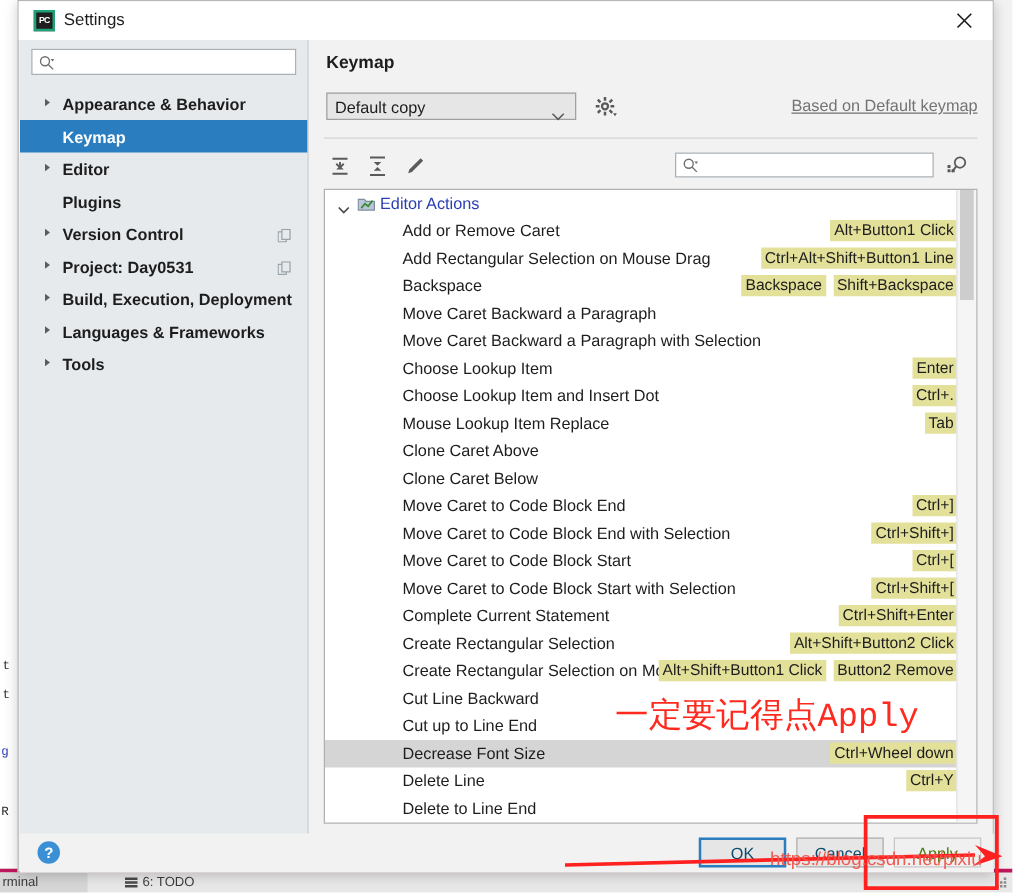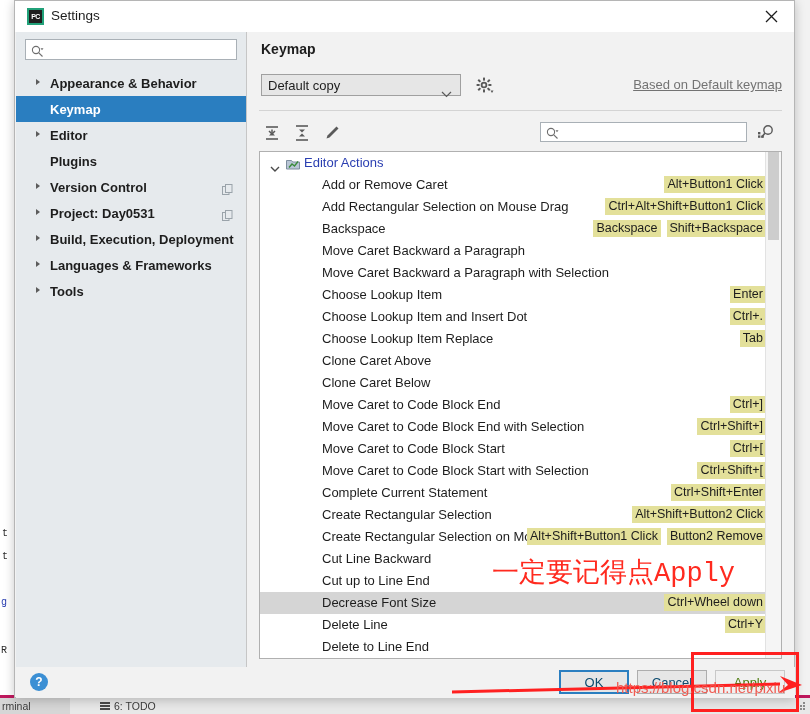--- a/index.html
+++ b/index.html
@@ -304,21 +304,21 @@
             </div>
             <div class="trow leaf">
               <span class="tlabel">Add or Remove Caret</span>
               <span class="shortcuts">
                 <span class="sc">Alt+Button1 Click</span>
               </span>
             </div>
             <div class="trow leaf">
               <span class="tlabel">Add Rectangular Selection on Mouse Drag</span>
               <span class="shortcuts">
-                <span class="sc">Ctrl+Alt+Shift+Button1 Click</span>
+                <span class="sc">Ctrl+Alt+Shift+Button1 Line</span>
               </span>
             </div>
             <div class="trow leaf">
               <span class="tlabel">Backspace</span>
               <span class="shortcuts">
                 <span class="sc">Backspace</span>
                 <span class="sc">Shift+Backspace</span>
               </span>
             </div>
             <div class="trow leaf">
@@ -333,21 +333,21 @@
                 <span class="sc">Enter</span>
               </span>
             </div>
             <div class="trow leaf">
               <span class="tlabel">Choose Lookup Item and Insert Dot</span>
               <span class="shortcuts">
                 <span class="sc">Ctrl+.</span>
               </span>
             </div>
             <div class="trow leaf">
-              <span class="tlabel">Choose Lookup Item Replace</span>
+              <span class="tlabel">Mouse Lookup Item Replace</span>
               <span class="shortcuts">
                 <span class="sc">Tab</span>
               </span>
             </div>
             <div class="trow leaf">
               <span class="tlabel">Clone Caret Above</span>
             </div>
             <div class="trow leaf">
               <span class="tlabel">Clone Caret Below</span>
             </div>

